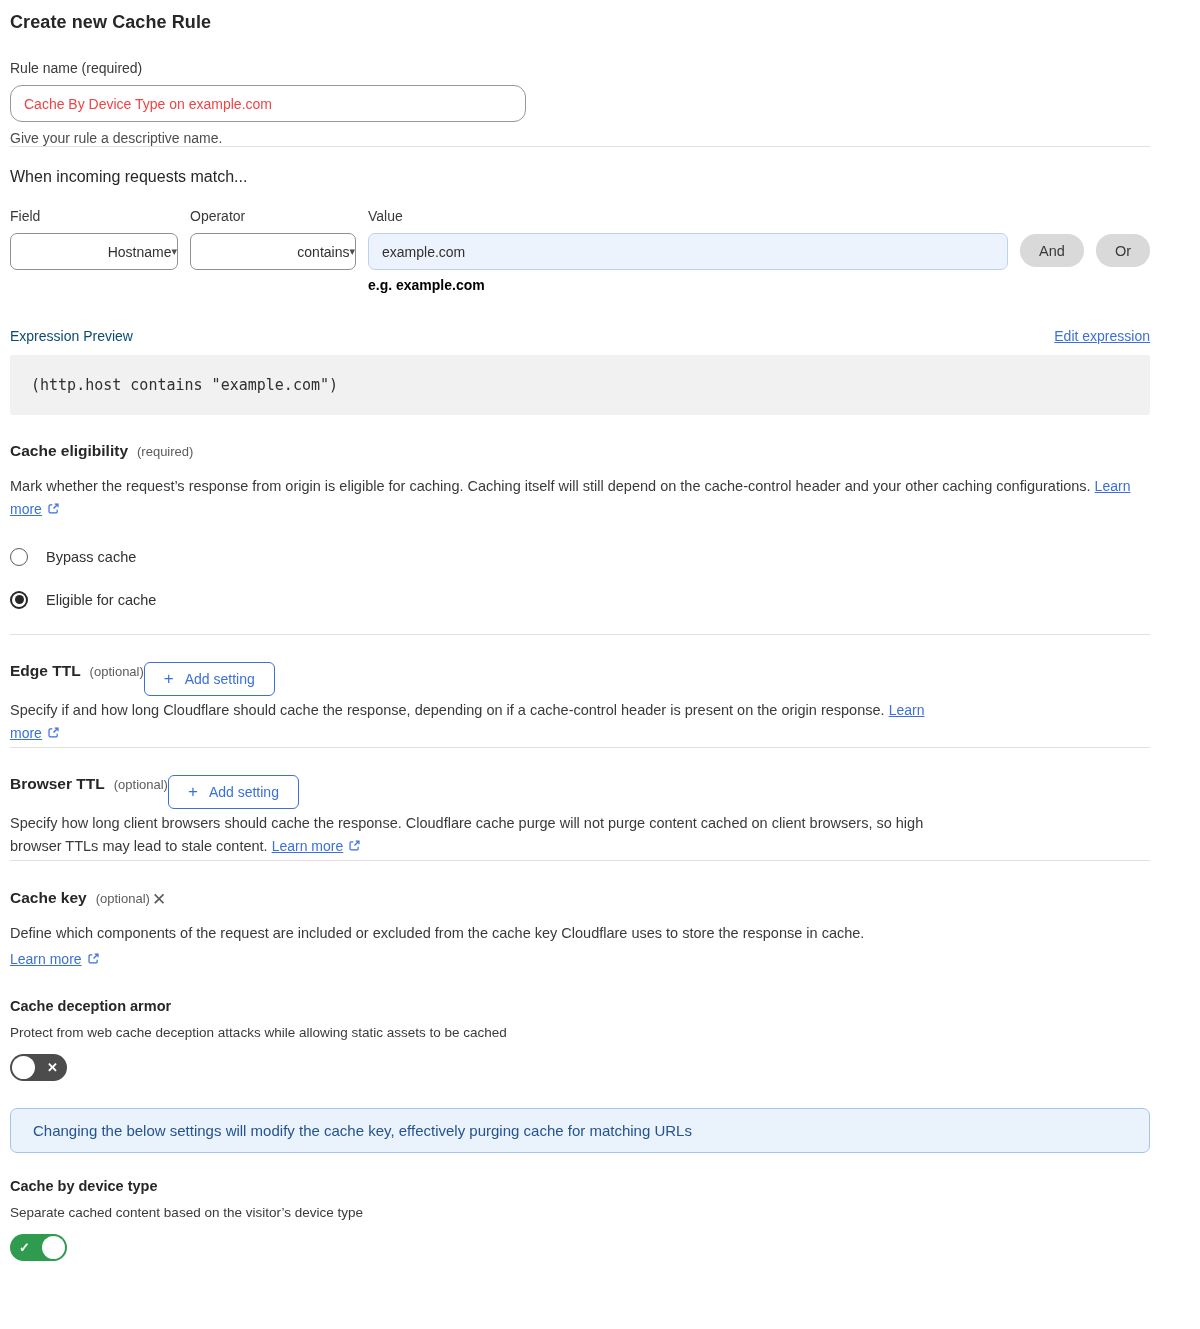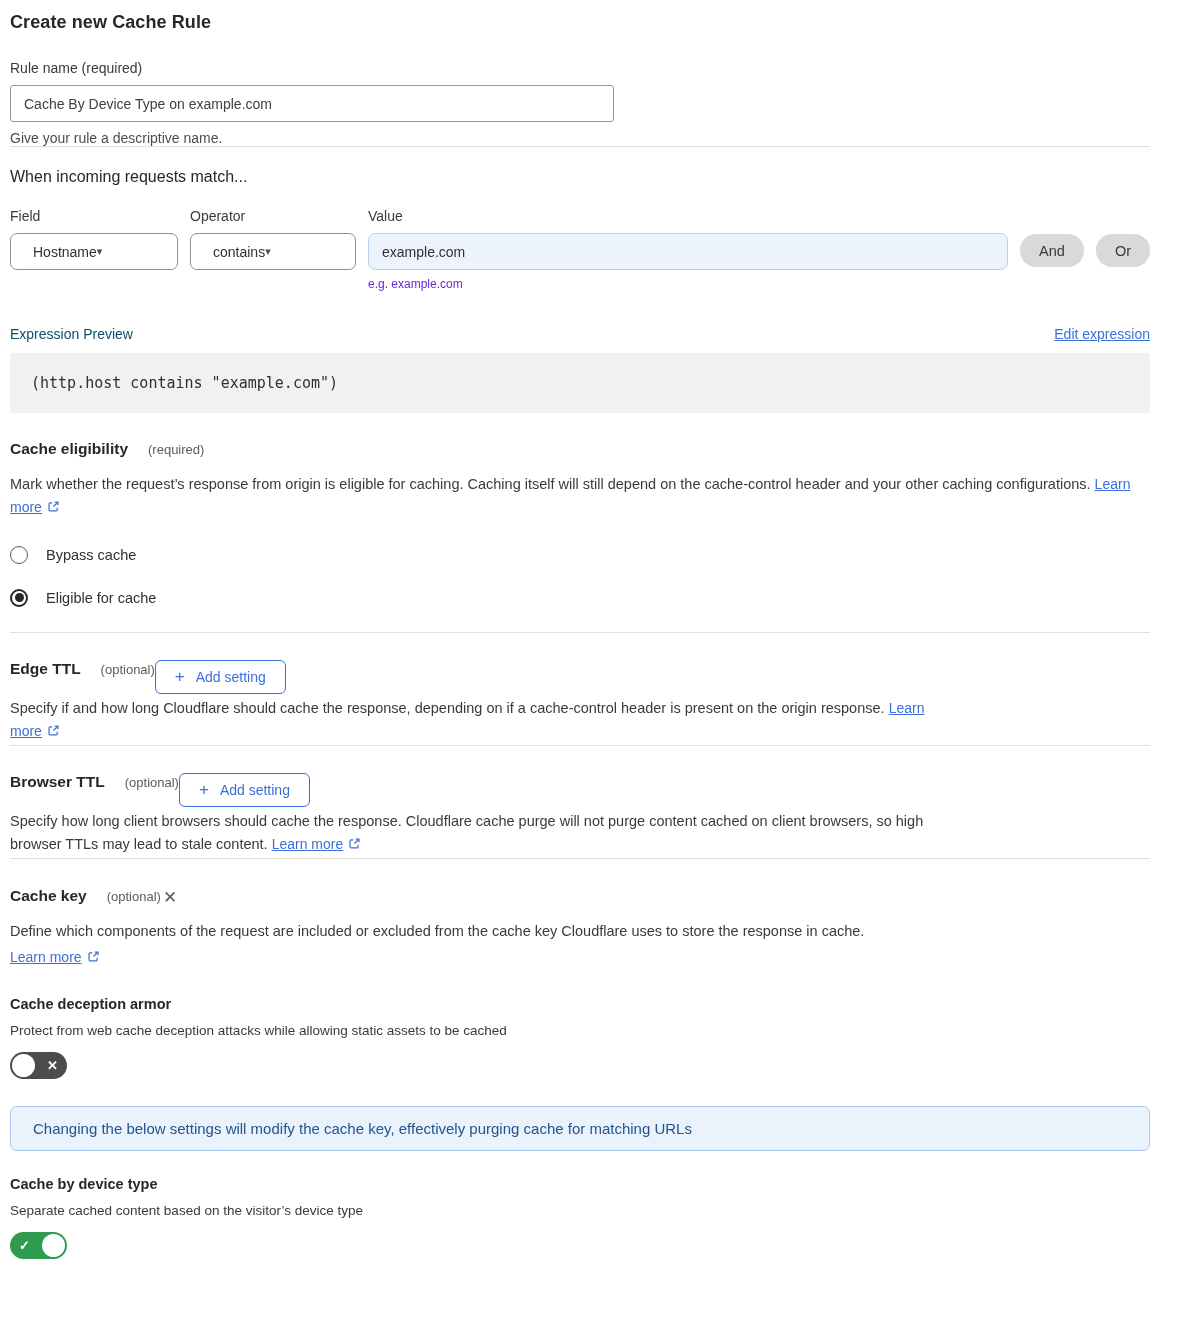--- a/index.html
+++ b/index.html
@@ -9,68 +9,68 @@
     font-family: "Liberation Sans", sans-serif;
     color: #313131;
     -webkit-font-smoothing: antialiased;
   }
   .container { padding: 12px 50px 30px 10px; }
 
   h1.page-title { font-size: 18px; font-weight: 700; color: #272727; letter-spacing: .1px; }
 
   .field-label { font-size: 14px; color: #3a3a3a; }
   .text-input {
-    display: block; width: 604px; height: 37px; margin-top: 9px;
-    border: 1px solid #979797; border-radius: 3px; padding: 0 13px;
-    font-size: 14px; color: #404040; font-family: "Liberation Sans", sans-serif;
+    display: block; width: 516px; height: 37px; margin-top: 9px;
+    border: 1px solid #979797; border-radius: 12px; padding: 0 13px;
+    font-size: 14px; color: #ef4444; font-family: "Liberation Sans", sans-serif;
     outline: none; background: #fff;
   }
   .help-text { margin-top: 8px; font-size: 14px; color: #4d4d4d; }
 
   hr.divider { border: none; border-top: 1px solid #e0e0e0; margin: 0; }
   .rule-name-block { margin-top: 27px; }
   .hr-1 { margin-top: 25px; }
 
   .match-heading { margin-top: 21px; font-size: 16px; font-weight: 400; color: #272727; }
   .match-grid { display: flex; gap: 12px; margin-top: 22px; align-items: flex-start; }
   .col-field { width: 168px; }
   .col-operator { width: 166px; }
   .col-value { flex: 1; }
   .control-label { font-size: 14px; color: #3a3a3a; margin-bottom: 9px; }
   .select {
-    display: flex; align-items: center; justify-content: flex-start;
+    display: flex; align-items: center; justify-content: flex-end;
     height: 37px; border: 1px solid #8f8f8f; border-radius: 7px;
-    padding: 0 22px; font-size: 14px; background: #fff; cursor: pointer; color: #313131;
+    padding: 0 0; font-size: 14px; background: #fff; cursor: pointer; color: #313131;
   }
   .chevron { color: #4d4d4d; font-size: 11px; line-height: 1; }
   .value-input {
     width: 100%; height: 37px; border: 1px solid #bdd2f1; border-radius: 7px;
     background: #edf3fd; padding: 0 13px; font-size: 14px; color: #313131;
     font-family: "Liberation Sans", sans-serif; outline: none;
   }
-  .value-hint { margin-top: 7px; font-size: 12px; color: #6d28d9; }
+  .value-hint { margin-top: 7px; font-size: 14px; color: #000000; font-weight: bold; }
   .andor { display: flex; gap: 12px; margin-top: 26px; }
   .btn-gray {
     height: 33px; border: none; border-radius: 16px; background: #d9d9d9;
     color: #3a3a3a; font-size: 14.5px; padding: 0 19px; cursor: pointer;
     font-family: "Liberation Sans", sans-serif;
   }
 
   .expr-row { margin-top: 35px; display: flex; justify-content: space-between; align-items: flex-end; }
   .expr-label { font-size: 14px; color: #0c4a6e; }
   a.link { color: #3b6fd9; text-decoration: underline; cursor: pointer; font-size: 14px; }
   .code-box {
     margin-top: 11px; background: #f1f1f1; border-radius: 2px;
     padding: 21px 21px; font-family: "DejaVu Sans Mono", "Liberation Mono", monospace;
     font-size: 15px; color: #2f2f2f;
   }
 
   .then-heading { margin-top: 32px; font-size: 16px; font-weight: 700; color: #272727; }
 
-  .section-title-row { display: flex; align-items: baseline; gap: 20px; }
+  .section-title-row { display: flex; align-items: baseline; gap: 9px; }
   .section-title { font-size: 15.5px; font-weight: 700; color: #272727; }
   .section-tag { font-size: 13px; color: #5c5c5c; }
   .section-desc { font-size: 14.5px; line-height: 1.62; color: #3a3a3a; }
   .eligibility-block { margin-top: 27px; }
   .eligibility-desc { margin-top: 15px; max-width: 1140px; }
 
   .ext-icon { color: #3b6fd9; margin-left: 5px; vertical-align: -1px; }
 
   .radio-group { margin-top: 25px; }
   .radio-row { display: flex; align-items: center; gap: 18px; margin-bottom: 25px; cursor: pointer; }

